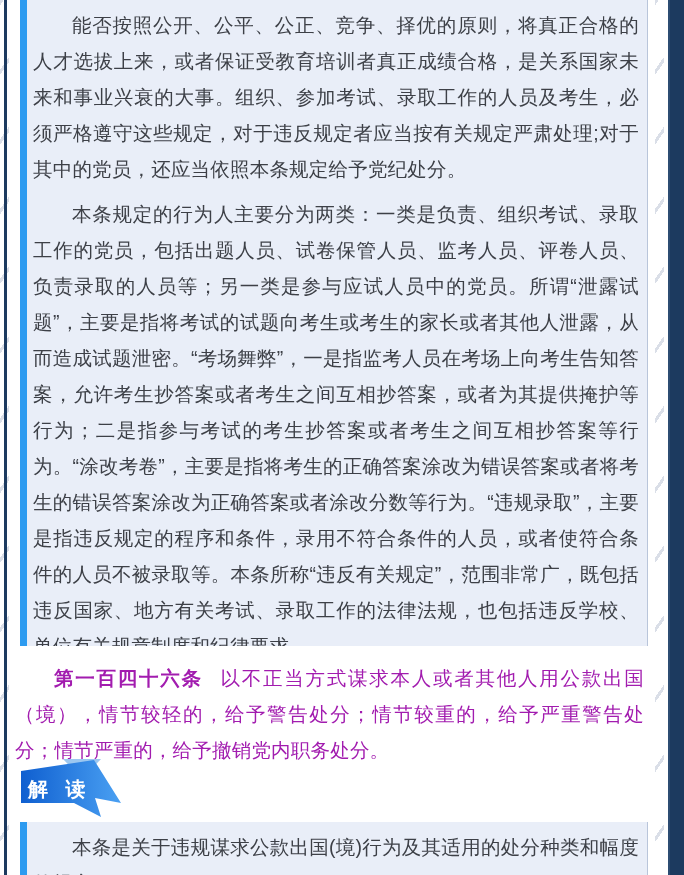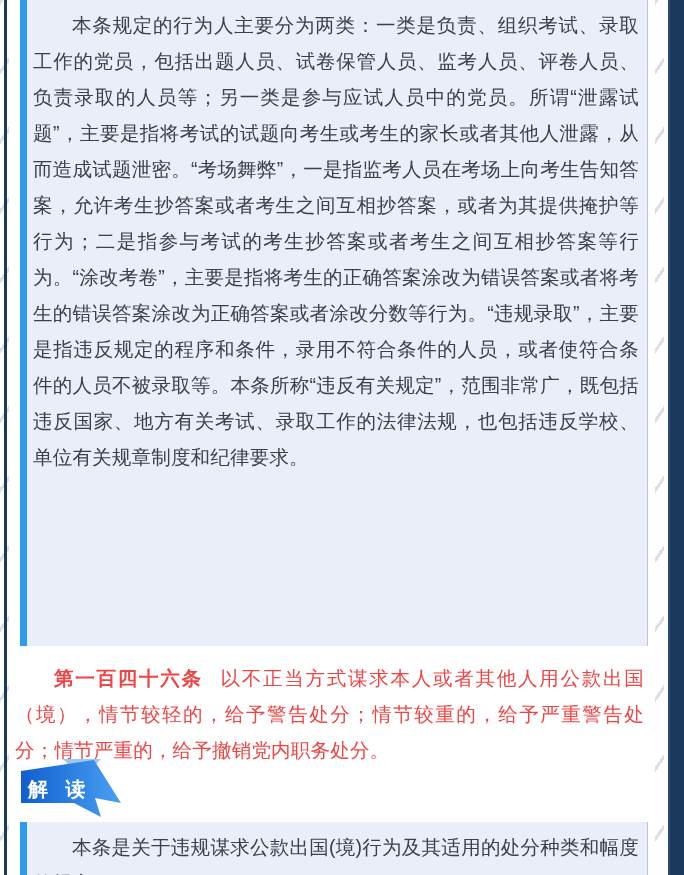--- a/index.html
+++ b/index.html
@@ -38,21 +38,21 @@
     margin:0 0 9px 0;
     text-indent:2em;
     font-size:19.5px;line-height:36px;
     color:#3d4047;letter-spacing:.2px;
     text-align:justify;
   }
   .panel p:last-child{margin-bottom:0;}
   
   .article{
     position:absolute;top:660px;left:15px;right:40px;
-    font-size:19.5px;line-height:36px;color:#ef4444;
+    font-size:19.5px;line-height:36px;color:#a21caf;
     text-indent:2em;text-align:justify;letter-spacing:.2px;
     overflow:hidden;max-height:118px;
   }
   .article .art-num{font-weight:bold;margin-right:.9em;}
   
   .badge{
     position:absolute;top:757px;left:15px;width:112px;height:64px;text-align:right;
   }
   .badge svg{display:block;}
   .badge text{
@@ -62,20 +62,21 @@
 </style>
 </head>
 <body>
 
 <div class="edge-dashes left"></div>
 <div class="navy-line-left"></div>
 <div class="edge-dashes right"></div>
 <div class="navy-bar-right"></div>
 
 <div class="panel panel-top">
+  <p>能否按照公开、公平、公正、竞争、择优的原则，将真正合格的人才选拔上来，或者保证受教育培训者真正成绩合格，是关系国家未来和事业兴衰的大事。组织、参加考试、录取工作的人员及考生，必须严格遵守这些规定，对于违反规定者应当按有关规定严肃处理;对于其中的党员，还应当依照本条规定给予党纪处分。</p>
   <p>本条规定的行为人主要分为两类：一类是负责、组织考试、录取工作的党员，包括出题人员、试卷保管人员、监考人员、评卷人员、负责录取的人员等；另一类是参与应试人员中的党员。所谓“泄露试题”，主要是指将考试的试题向考生或考生的家长或者其他人泄露，从而造成试题泄密。“考场舞弊”，一是指监考人员在考场上向考生告知答案，允许考生抄答案或者考生之间互相抄答案，或者为其提供掩护等行为；二是指参与考试的考生抄答案或者考生之间互相抄答案等行为。“涂改考卷”，主要是指将考生的正确答案涂改为错误答案或者将考生的错误答案涂改为正确答案或者涂改分数等行为。“违规录取”，主要是指违反规定的程序和条件，录用不符合条件的人员，或者使符合条件的人员不被录取等。本条所称“违反有关规定”，范围非常广，既包括违反国家、地方有关考试、录取工作的法律法规，也包括违反学校、单位有关规章制度和纪律要求。</p>
 
 </div>
 
 <div class="article">
   <span class="art-num">第一百四十六条</span><span>以不正当方式谋求本人或者其他人用公款出国（境），情节较轻的，给予警告处分；情节较重的，给予严重警告处分；情节严重的，给予撤销党内职务处分。</span>
 </div>
 
 <div class="badge">
   <svg width="112" height="64" viewBox="0 0 112 64">

